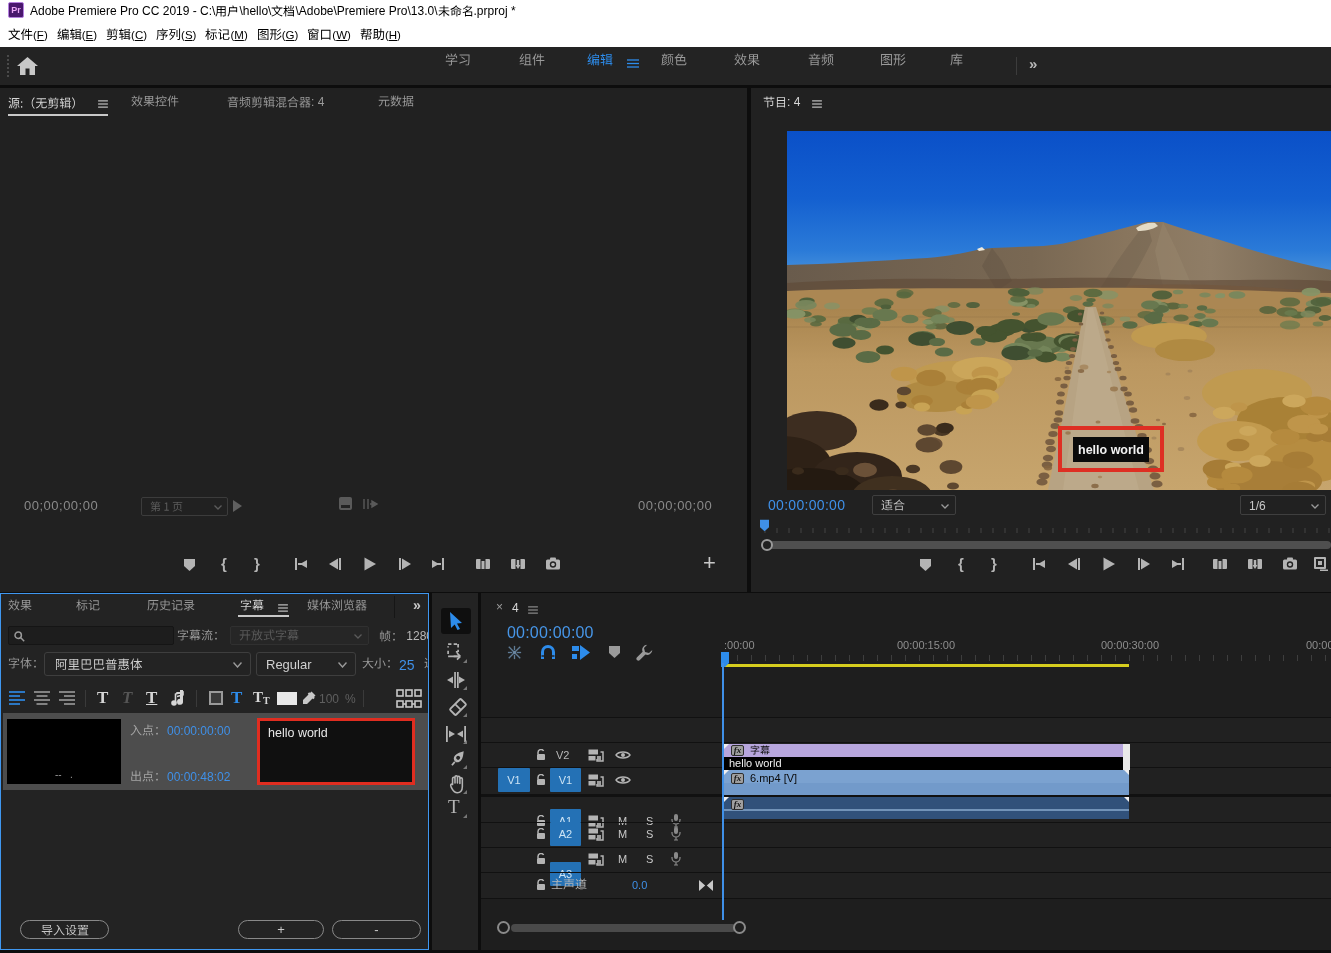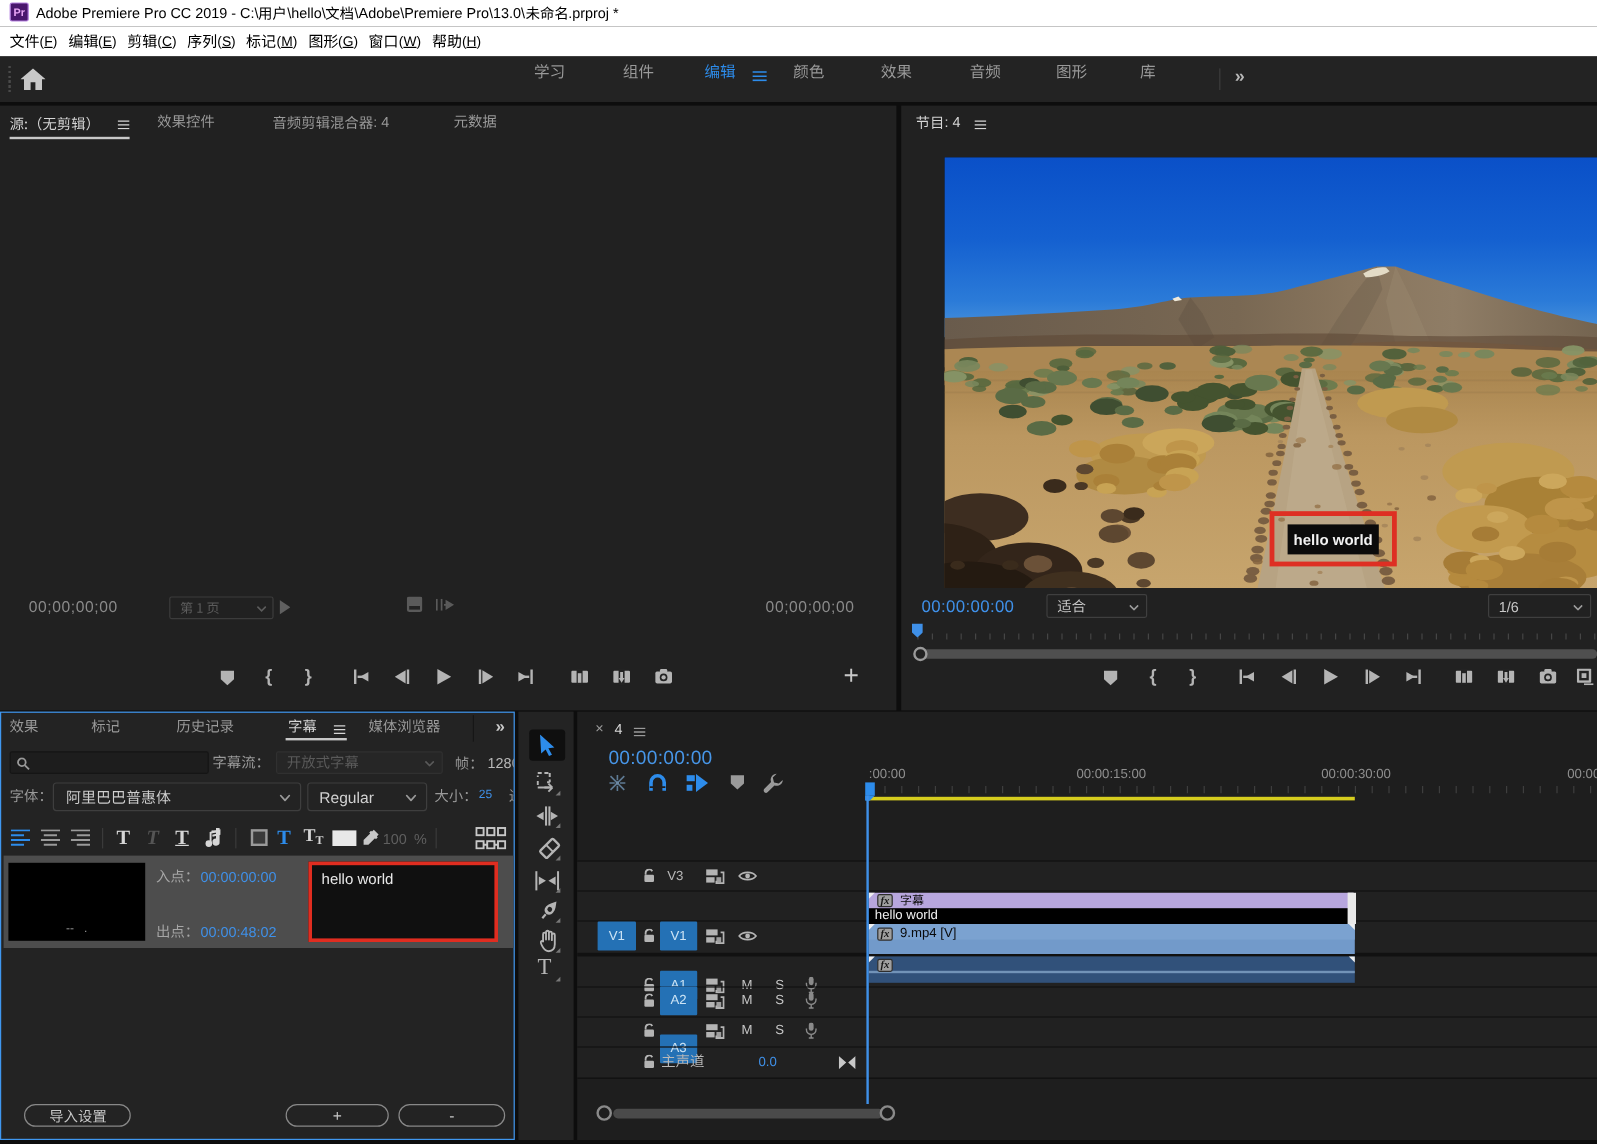--- a/index.html
+++ b/index.html
@@ -809,21 +809,21 @@
     <div class="abs" style="left:9px;top:4px;font-size:13px;color:#d0d0d0">Regular</div>
     <svg class="abs" style="right:8px;top:9px;width:9px;height:6px" viewBox="0 0 9 6">
         <path fill="none" stroke="#9a9a9a" stroke-width="1.4" d="M0.5 0.5 L4.5 5 L8.5 0.5"></path>
       </svg>
   </div>
   <div class="abs" style="left:361px;top:63px">
       <svg class="zh" style="width:36.0px;height:12.0px" viewBox="0 0 3000 1000" fill="#9a9a9a">
         <path d="M461 41C460 120 461 221 446 327H62V404H433C393 594 293 788 43 896C64 912 88 939 100 958C344 846 452 654 501 461C579 689 708 866 902 958C915 936 939 905 958 888C764 807 633 625 563 404H942V327H526C540 222 541 122 542 41Z M1464 54V856C1464 876 1456 882 1436 883C1415 884 1343 885 1270 882C1282 903 1296 939 1301 960C1395 961 1457 959 1494 946C1530 934 1545 911 1545 856V54ZM1705 309C1791 453 1872 640 1895 759L1976 726C1950 606 1865 422 1777 282ZM1202 289C1177 423 1121 596 1032 702C1053 711 1086 729 1103 742C1194 631 1253 450 1286 303Z M2250 394C2290 394 2326 365 2326 320C2326 274 2290 244 2250 244C2210 244 2174 274 2174 320C2174 365 2210 394 2250 394ZM2250 884C2290 884 2326 854 2326 809C2326 763 2290 734 2250 734C2210 734 2174 763 2174 809C2174 854 2210 884 2250 884Z"></path>
       </svg>
     </div>
-  <div class="abs" style="left:398px;top:63px;font-size:10px;color:#3f90e8">25</div>
+  <div class="abs" style="left:398px;top:63px;font-size:14px;color:#3f90e8">25</div>
   <div class="abs" style="left:423px;top:63px">
       <svg class="zh" style="width:12.0px;height:12.0px" viewBox="0 0 1000 1000" fill="#9a9a9a">
         <path d="M81 102C136 152 203 225 234 271L292 223C259 179 190 110 135 61ZM720 61V222H555V61H481V222H339V294H481V411L479 473H333V545H471C456 621 423 695 348 752C364 763 392 791 402 806C491 738 530 641 545 545H720V800H795V545H944V473H795V294H924V222H795V61ZM555 294H720V473H553L555 412ZM262 402H50V472H188V759C143 776 91 820 38 878L88 946C140 878 189 819 223 819C245 819 277 852 319 878C388 922 472 933 596 933C691 933 871 927 942 923C943 901 955 865 964 845C867 856 716 864 598 864C485 864 401 857 335 816C302 795 281 776 262 765Z"></path>
       </svg>
     </div>
   <div class="abs" style="left:0;top:90px;width:429px;height:29px">
    <svg class="abs" style="left:8px;top:7px;width:16px;height:14px" viewBox="0 0 16 14">
         <g stroke="#2d8ceb" stroke-width="1.6">
           <line x1="0" y1="1" x2="16" y2="1"></line>
           <line x1="0" y1="5" x2="11" y2="5"></line>
@@ -1060,44 +1060,44 @@
         </g>
   </svg>
   <div class="abs" style="left:4px;top:1px;font-size:11px;color:#8e8e8e">:00:00</div>
   <div class="abs" style="left:177px;top:1px;font-size:11px;color:#8e8e8e">00:00:15:00</div>
   <div class="abs" style="left:381px;top:1px;font-size:11px;color:#8e8e8e">00:00:30:00</div>
   <div class="abs" style="left:586px;top:1px;font-size:11px;color:#8e8e8e">00:00</div>
   <div class="abs" style="left:2px;top:26px;width:407px;height:2.5px;background:#d6cd1e"></div>
 </div>
   <div class="abs" style="left:0;top:125px;width:850px;height:180px;background:#212121">
   <div class="abs hl" style="top:-1px"></div>
-  <div class="abs trow" style="top:0px">
+      <div class="abs hl" style="top:24px"></div>
+  <div class="abs trow" style="top:25px">
     <div class="abs" style="left:55px;top:6px;width:10px;height:12px">
           <svg class="lk" viewBox="0 0 10 12">
             <path fill="none" stroke="#b4b4b4" stroke-width="1.5" d="M2 5 V3.5 a3 3 0 0 1 5.6-1.5"></path>
             <rect x="1" y="5" width="8" height="6" rx="1" fill="#b4b4b4"></rect>
           </svg>
         </div>
-        <div class="abs" style="left:75px;top:6px;font-size:11px;color:#b8b8b8">V3</div>
+        <div class="abs" style="left:75px;top:6px;font-size:11px;color:#b8b8b8">V2</div>
     <div class="abs" style="left:107px;top:6px;width:16px;height:13px">
           <svg class="tg" viewBox="0 0 16 13">
             <rect x="0.5" y="0.5" width="9.5" height="5" fill="#b4b4b4"></rect>
             <rect x="0.5" y="7" width="7" height="4.5" fill="#b4b4b4"></rect>
             <path fill="none" stroke="#b4b4b4" stroke-width="1.5" d="M12.5 3 H15 V12 H9 V10"></path>
             <rect x="9" y="7" width="4" height="4.5" fill="#b4b4b4" opacity="0.85"></rect>
           </svg>
         </div>
     <div class="abs" style="left:134px;top:7px;width:16px;height:10px">
           <svg class="ey" viewBox="0 0 16 10">
             <path d="M1 5 C4 1 12 1 15 5 C12 9 4 9 1 5 Z" fill="none" stroke="#b4b4b4" stroke-width="1.4"></path>
             <circle cx="8" cy="5" r="2" fill="#b4b4b4"></circle>
           </svg>
         </div>
       </div>
-      <div class="abs hl" style="top:24px"></div>
       <div class="abs hl" style="top:49px"></div>
   <div class="abs trow" style="top:50px">
         <div class="abs nbox" style="left:17px;top:0px;width:32px">V1</div>
     <div class="abs" style="left:55px;top:6px;width:10px;height:12px">
           <svg class="lk" viewBox="0 0 10 12">
             <path fill="none" stroke="#b4b4b4" stroke-width="1.5" d="M2 5 V3.5 a3 3 0 0 1 5.6-1.5"></path>
             <rect x="1" y="5" width="8" height="6" rx="1" fill="#b4b4b4"></rect>
           </svg>
         </div>
         <div class="abs nbox" style="left:69px;top:0px">V1</div>
@@ -1227,21 +1227,21 @@
      <div class="abs" style="right:0;top:0;border-right:5px solid #efefef;border-bottom:5px solid transparent"></div>
   </div>
   <div class="abs" style="left:243px;top:39px;width:405px;height:13px;background:#000">
      <div class="abs" style="left:5px;top:0px;font-size:11px;color:#f0f0f0">hello world</div>
   </div>
   <div class="abs" style="left:642px;top:26px;width:7px;height:26px;background:#e9e9e9"></div>
 
   <div class="abs" style="left:243px;top:52px;width:405px;height:25px;background:#729aca">
      <div class="abs" style="left:0;top:0;width:405px;height:13px;background:#7ba2d0"></div>
      <div class="abs fxb" style="top:3px"><i>fx</i></div>
-     <div class="abs" style="left:26px;top:2px;font-size:11px;color:#0a0a0a">9.mp4 [V]</div>
+     <div class="abs" style="left:26px;top:2px;font-size:11px;color:#0a0a0a">6.mp4 [V]</div>
      <div class="abs" style="left:0;top:0;border-left:5px solid #efefef;border-bottom:5px solid transparent"></div>
      <div class="abs" style="right:0;top:0;border-right:5px solid #efefef;border-bottom:5px solid transparent"></div>
   </div>
 
   <div class="abs" style="left:243px;top:79px;width:405px;height:22px;background:#31517a">
      <div class="abs" style="left:0;top:12px;width:405px;height:1.5px;background:#7293b8"></div>
      <div class="abs fxb" style="top:2px"><i>fx</i></div>
      <div class="abs" style="left:0;top:0;border-left:5px solid #efefef;border-bottom:5px solid transparent"></div>
      <div class="abs" style="right:0;top:0;border-right:5px solid #efefef;border-bottom:5px solid transparent"></div>
   </div>

